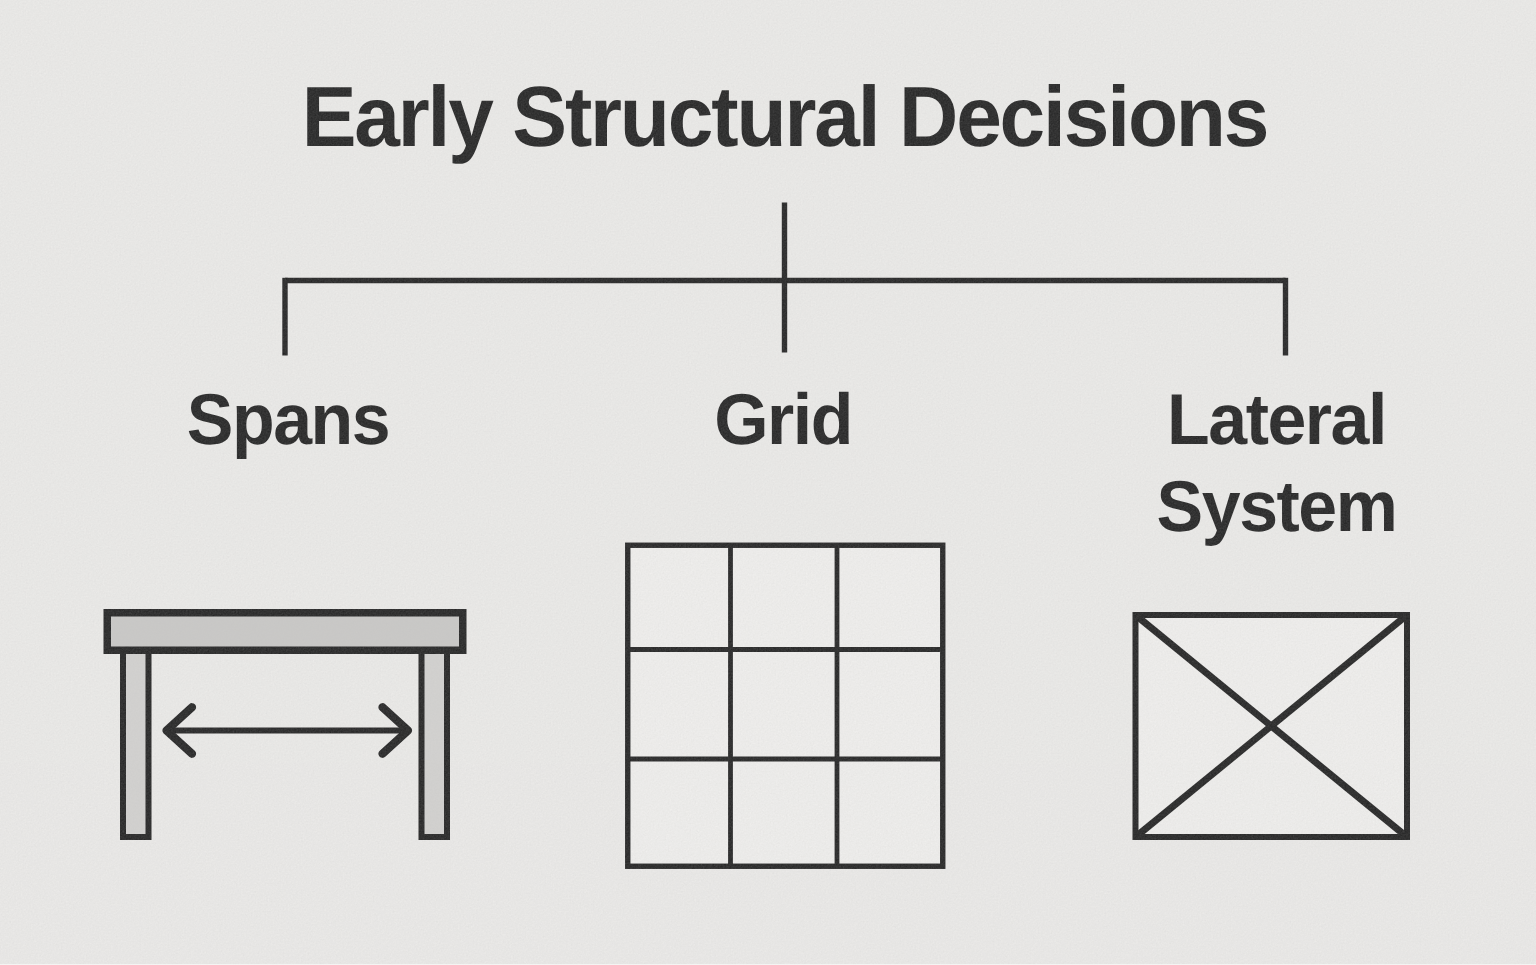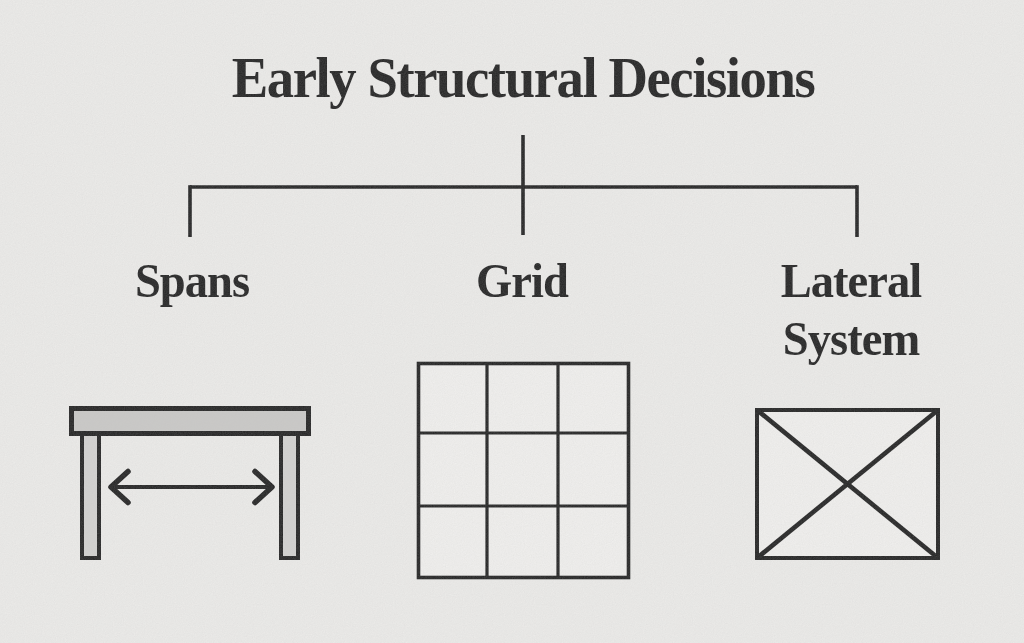--- a/index.html
+++ b/index.html
@@ -2,21 +2,21 @@
 <html style="--bg: #f0efed; --ink: #171717; --beam-fill: #cbcac8; --leg-fill: #d5d4d2; --panel-fill: #f5f4f2;"><head>
 <meta charset="utf-8">
 <style>
   html, body { margin: 0; padding: 0; }
   .canvas {
     position: relative;
     width: 1024px;
     height: 643px;
     background: var(--bg, #f0efed);
     overflow: hidden;
-    font-family: Liberation Serif, serif;
+    font-family: Liberation Sans, sans-serif;
     color: var(--ink, #171717);
   }
   .title {
     position: absolute;
     top: 46px;
     left: 523px;
     transform: translateX(-50%) scaleX(0.96);
     transform-origin: center;
     font-size: 57px;
     font-weight: bold;

